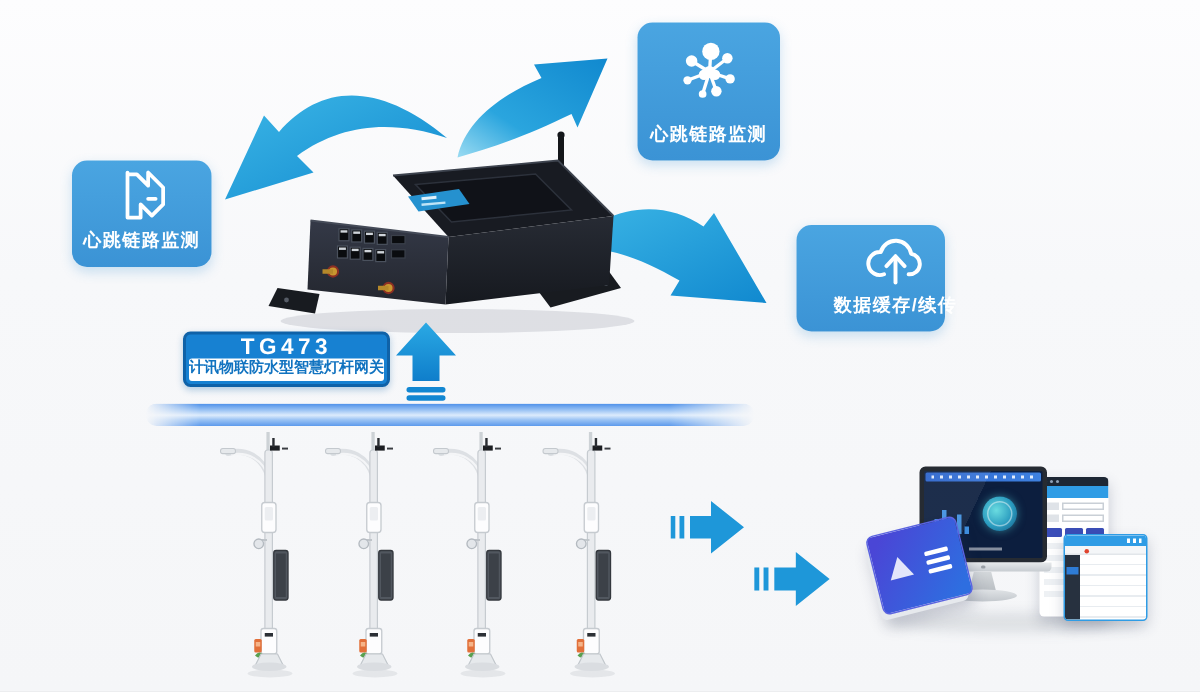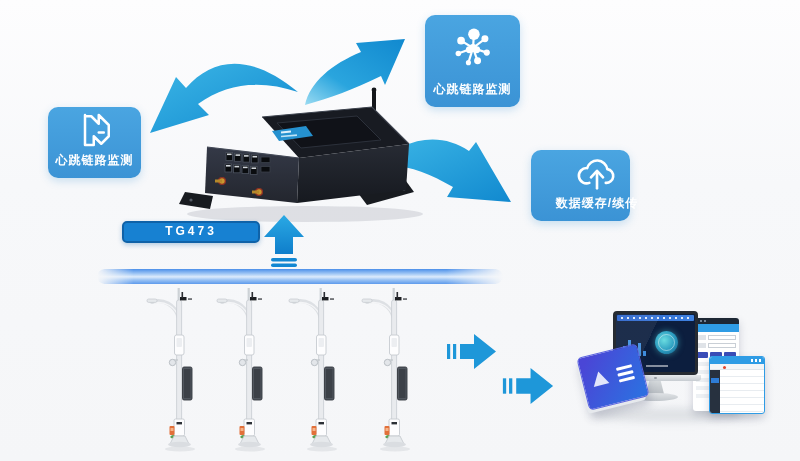--- a/index.html
+++ b/index.html
@@ -27,21 +27,21 @@
   .card-watchdog  { left:48px;  top:107px; width:93px; height:71px; }
   .card-datacache { left:531px; top:150px; width:99px; height:71px;padding-left:33px; }
 
   
   .device-label {
     position:absolute; left:122px; top:221px; width:138px;
     background:#1781d2; border:2px solid #0f62a8; border-radius:5px;
     padding:1px 2px 2px 2px; text-align:center;
     box-shadow:0 2px 5px rgba(16,98,168,.3);
   }
-  .device-model { color:#fff; font-size:12px; font-weight:bold; letter-spacing:3px; line-height:15px; }
+  .device-model { color:#fff; font-size:15px; font-weight:bold; letter-spacing:3px; line-height:15px; }
   .device-name  {
     background:#fff; color:#1173c0; font-size:10px; font-weight:bold;
     border-radius:2px; padding:1px 0 2px; line-height:12px; white-space:nowrap;
   }
 
   
   .divider {
     position:absolute; left:97px; top:269px; width:406px; height:15px; border-radius:8px;
     background:linear-gradient(180deg,#4b8fe9 0%,#9cc4f4 30%,#dcebfc 52%,#9cc4f4 72%,#5d9aec 100%);
     -webkit-mask-image:linear-gradient(90deg,transparent 0,#000 9%,#000 86%,transparent 100%);
@@ -260,20 +260,21 @@
         <path d="M-7,9 A7,7 0 1 1 -9,-4.5 A9.5,9.5 0 0 1 9.5,-3.5 A6.3,6.3 0 0 1 8,9"></path>
         <line x1="0" y1="14" x2="0" y2="-1"></line>
         <polyline points="-5.5,4 0,-2 5.5,4"></polyline>
       </svg>
     </div>
     <div class="card-label">数据缓存/续传</div>
   </div>
 
   <div class="device-label">
     <div class="device-model">TG473</div>
+    <div class="device-name">计讯物联防水型智慧灯杆网关</div>
   </div>
 
   <svg class="layer" style="left:262px; top:212px;" width="46" height="56" viewBox="0 0 46 56">
     <defs>
         <linearGradient id="upg" x1="0" y1="1" x2="0" y2="0">
       <stop offset="0" stop-color="#0f7ecb"></stop>
           <stop offset="1" stop-color="#2aa9e4"></stop>
     </linearGradient>
       </defs>
     <polygon points="22,3 42,25 31,25 31,42 13,42 13,25 2,25" fill="url(#upg)"></polygon>

